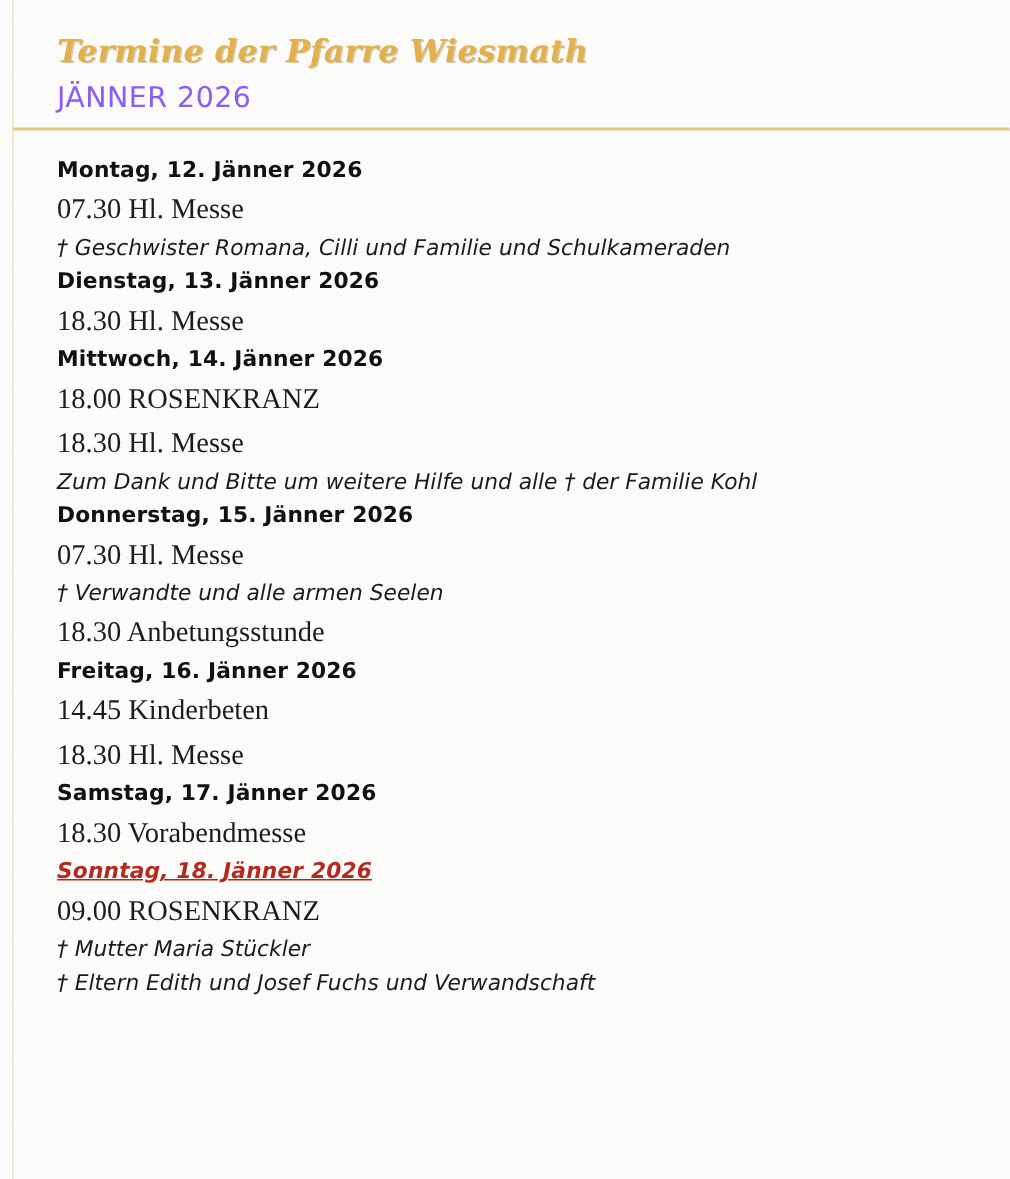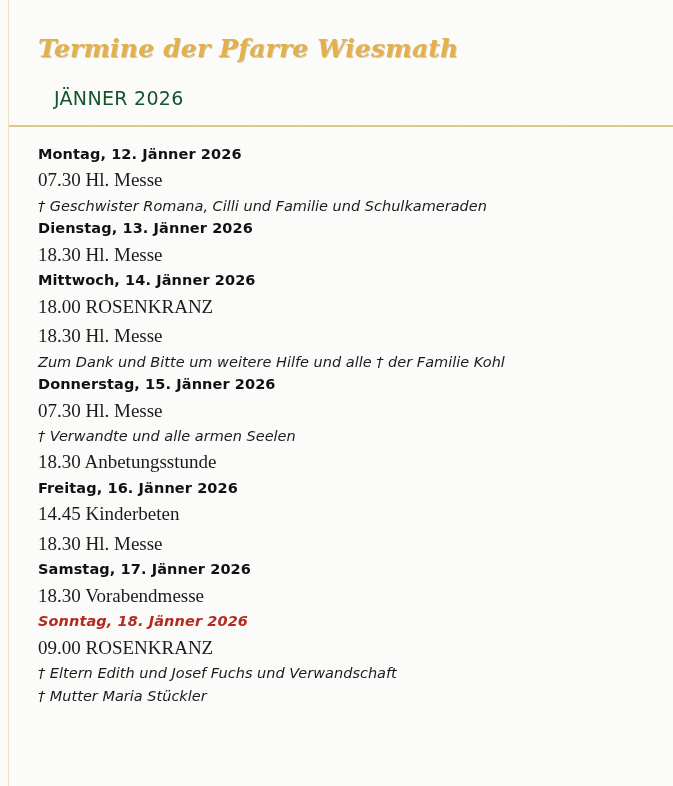--- a/index.html
+++ b/index.html
@@ -45,35 +45,35 @@
     z-index: 2;
     padding: 0 14px 0 38px;
     box-sizing: border-box;
     height: 100%;
   }
 
   .doc-title {
     font-family: "DejaVu Serif", serif;
     font-weight: bold;
     font-style: italic;
-    font-size: 25px;
+    font-size: 21px;
     color: #e3b04b;
     letter-spacing: 0.2px;
     margin: 0;
-    padding-top: 34px;
+    padding-top: 21px;
     text-shadow: 1px 1px 0 rgba(140,105,30,0.35);
     white-space: nowrap;
   }
 
   .month-heading {
     font-family: "DejaVu Sans", sans-serif;
     font-weight: normal;
     font-size: 19px;
-    color: #14532d;
-    margin: 16px;
+    color: #8b5cf6;
+    margin: 0;
     padding-top: 8px;
     letter-spacing: 0.3px;
   }
 
   .gold-rule {
     height: 2px;
     background: #ddca7e;
     border: 0;
     margin: 9px 0 0 0;
     margin-right: -14px;
@@ -95,20 +95,21 @@
   .day-header {
     font-size: 14.5px;
     font-weight: bold;
     color: #111111;
     line-height: 1.55;
     letter-spacing: 0.1px;
   }
   .day-header.sunday {
     color: #b52a1e;
     font-style: italic;
+    text-decoration: underline;
   }
 
   .event-line {
     font-size: 19px;
     font-weight: normal;
     color: #1b1b1b;
     line-height: 1.55;
     font-family: Liberation Serif, serif;
   }
 
@@ -161,18 +162,18 @@
         <div class="event-line">14.45 Kinderbeten</div>
         <div class="event-line">18.30 Hl. Messe</div>
       </li>
       <li class="day-block">
         <div class="day-header">Samstag, 17. Jänner 2026</div>
         <div class="event-line">18.30 Vorabendmesse</div>
       </li>
       <li class="day-block">
         <div class="day-header sunday">Sonntag, 18. Jänner 2026</div>
         <div class="event-line">09.00 ROSENKRANZ</div>
+        <div class="intention-line">† Mutter Maria Stückler</div>
         <div class="intention-line">† Eltern Edith und Josef Fuchs und Verwandschaft</div>
-        <div class="intention-line">† Mutter Maria Stückler</div>
       </li>
     </ul>
 
 </div>
 
 </body></html>

